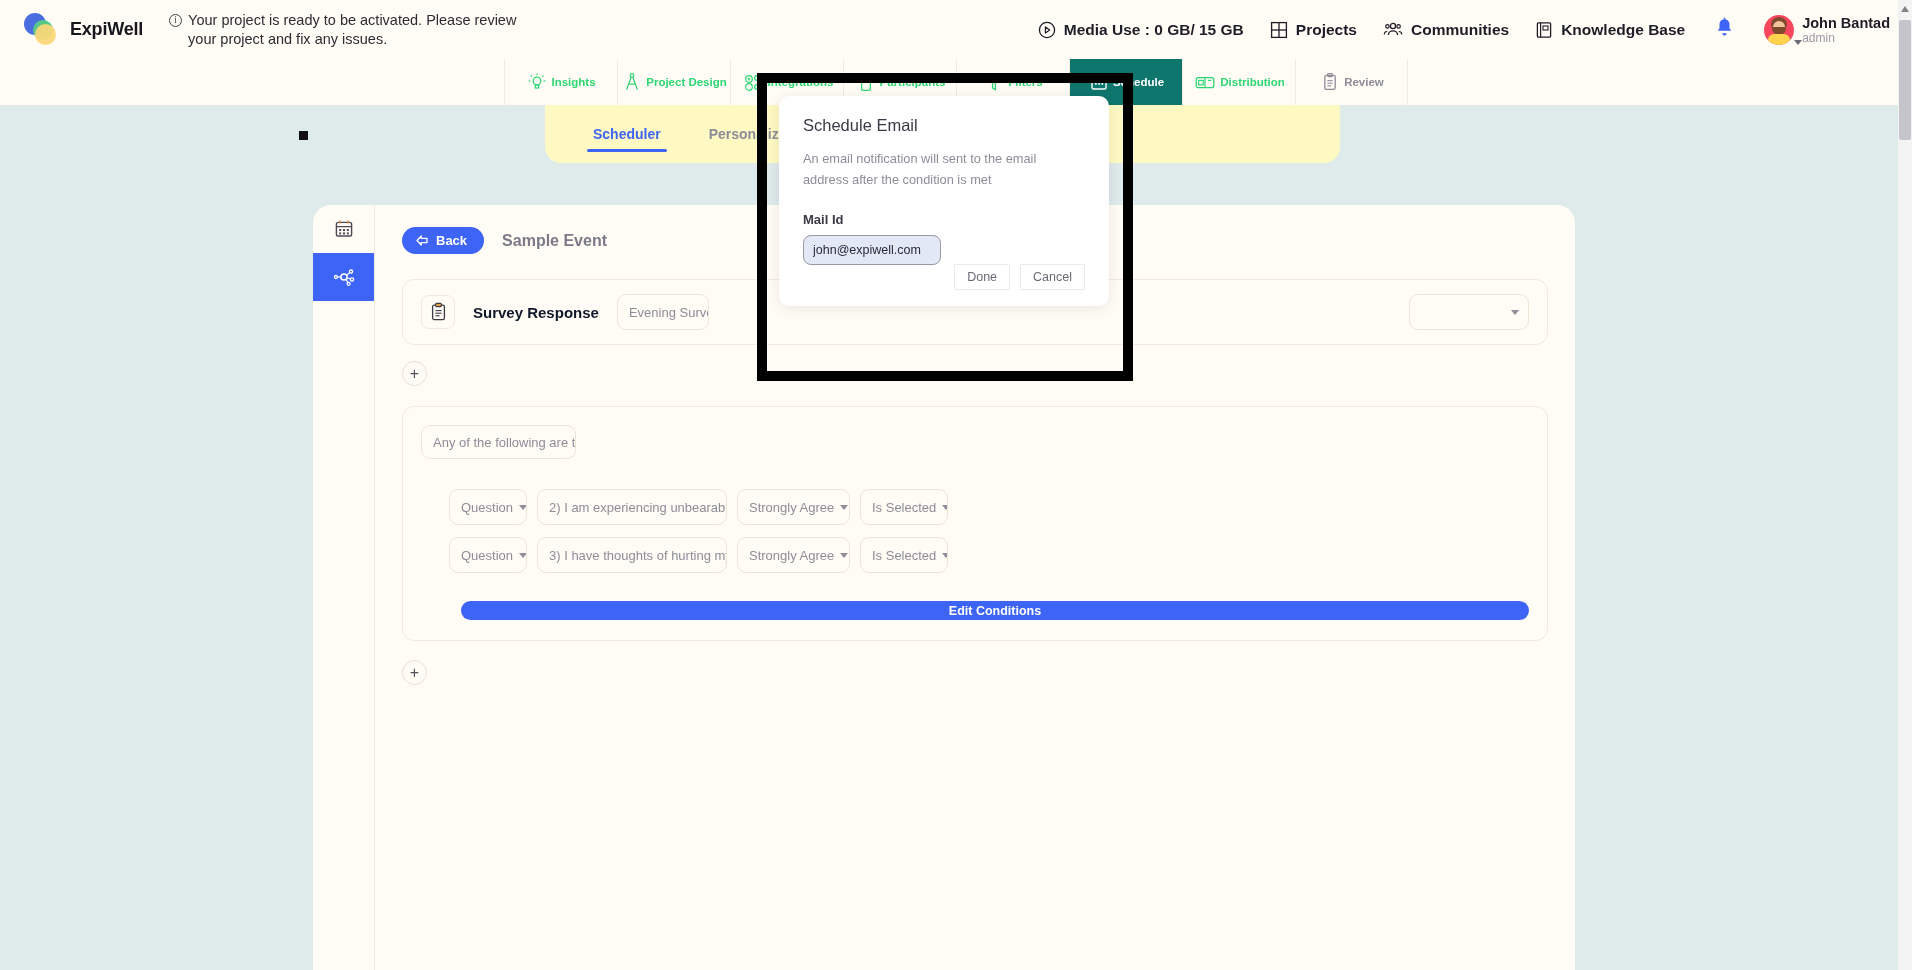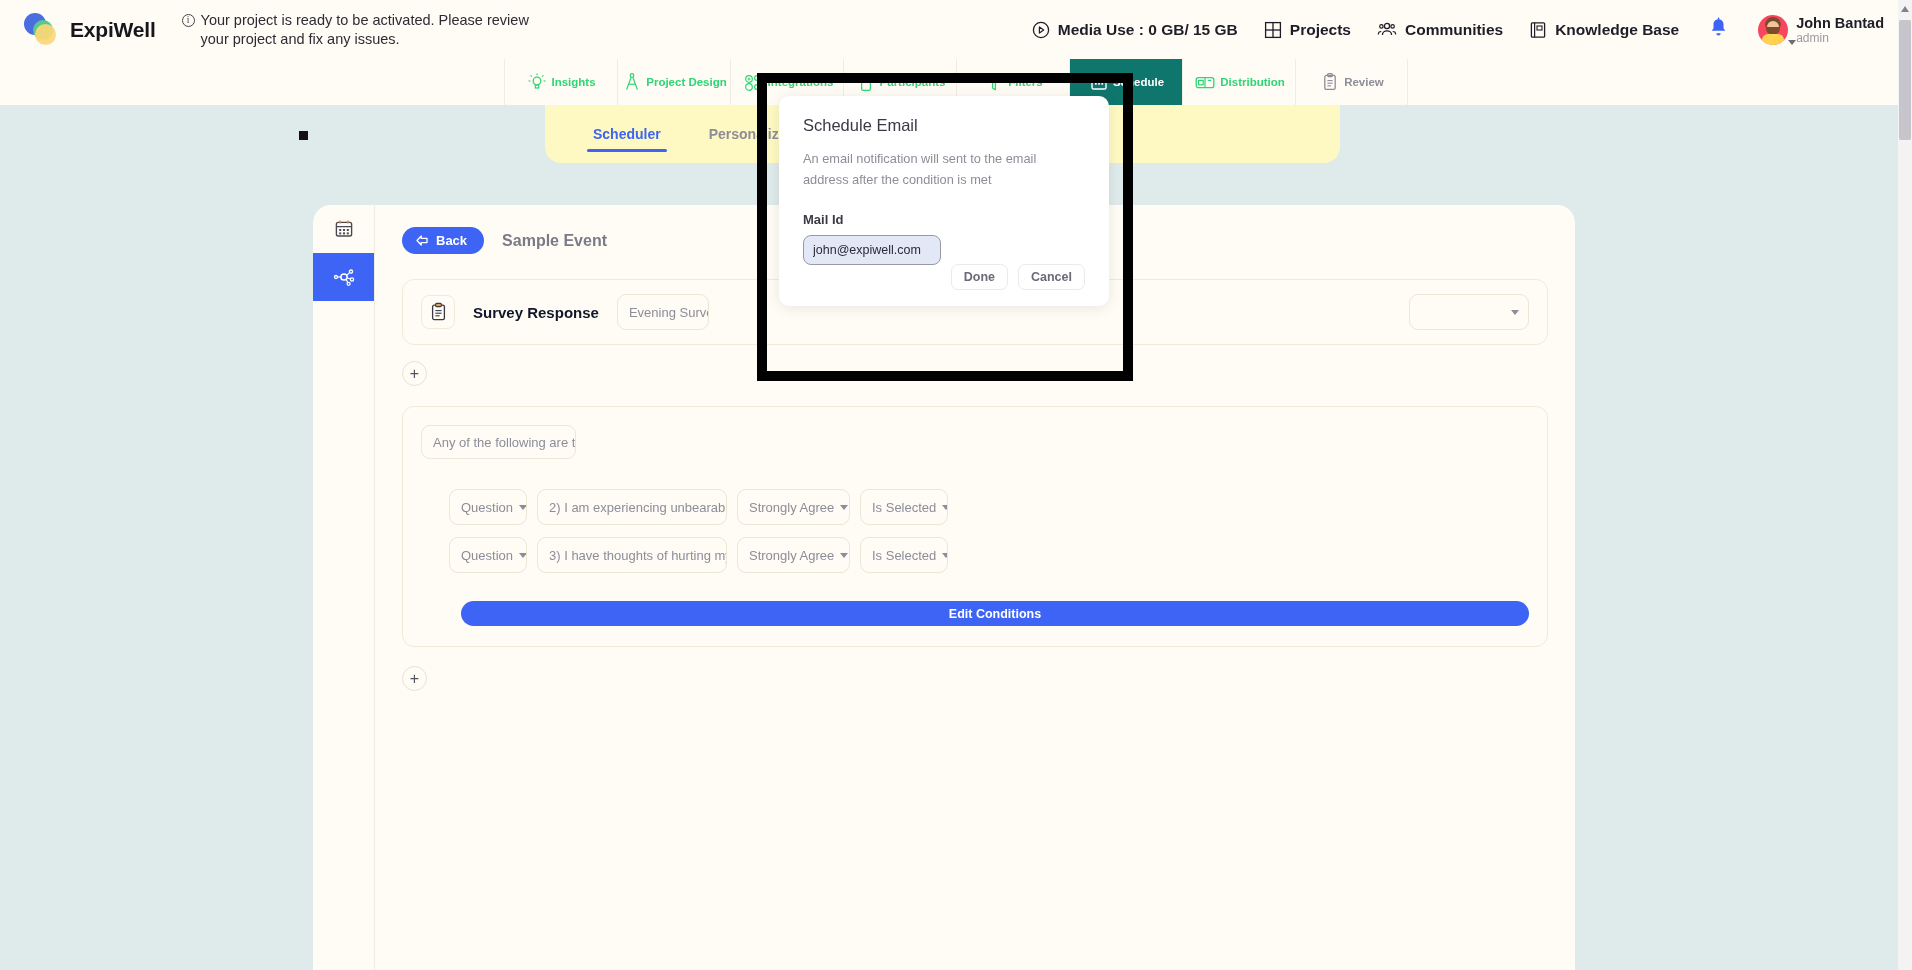--- a/index.html
+++ b/index.html
@@ -16,34 +16,34 @@
     position: absolute; left: 0; top: 0; width: 1912px; height: 59px;
     background: #fffcf5;
     display: flex; align-items: center;
   }
   .brand { display: flex; align-items: center; margin-left: 24px; gap: 10px; }
   .brand-logo { position: relative; width: 36px; height: 34px; }
   .brand-logo i { position: absolute; border-radius: 50%; display:block; }
   .bl-blue  { width: 22px; height: 22px; left: 0;  top: 0;  background: #4a6ee0; }
   .bl-green { width: 20px; height: 20px; left: 9px; top: 7px; background: #57c98a; }
   .bl-yellow{ width: 21px; height: 21px; left: 11px; top: 11px; background: #fbd777; opacity:.92; }
-  .brand-name { font-size: 21px; font-weight: 700; color: #16161d; letter-spacing:-.2px; }
+  .brand-name { font-size: 18px; font-weight: 700; color: #16161d; letter-spacing:-.2px; }
 
   .notice {
     margin-left: 26px; max-width: 360px;
     font-size: 14.5px; line-height: 19px; color: #2c2c34;
     display: flex; gap: 6px; align-items: flex-start; padding-top: 1px;
   }
   .notice .i-circle {
     flex: 0 0 auto; width: 13px; height: 13px; border: 1.3px solid #44444c;
     border-radius: 50%; font-size: 9.5px; line-height: 11px; text-align: center;
     color: #44444c; font-family: "Liberation Serif", serif; margin-top: 3px;
   }
 
-  .hdr-right { margin-left: auto; display: flex; align-items: center; gap: 26px; padding-right: 28px; }
+  .hdr-right { margin-left: auto; display: flex; align-items: center; gap: 26px; padding-right: 22px; }
   .hdr-item { display: flex; align-items: center; gap: 8px; font-size: 15.5px; font-weight: 700; color: #1d1d27; cursor: pointer; }
   .hdr-item svg { display:block; }
   .bell { margin: 0 4px; }
   .avatar-wrap { display: flex; align-items: flex-end; }
   .avatar {
     width: 30px; height: 30px; border-radius: 50%;
     background: #f8465f; position: relative; overflow: hidden; flex: 0 0 auto;
   }
   .avatar .hair { position:absolute; left:7px; top:2px; width:16px; height:10px; background:#7d4a2d; border-radius:8px 8px 2px 2px; }
   .avatar .face { position:absolute; left:9px; top:6px; width:12px; height:13px; background:#f2c49b; border-radius:6px; }
@@ -133,21 +133,21 @@
   }
   .anyof { width: 155px; height: 34px; }
   .condrows { margin-top: 30px; padding-left: 28px; display:flex; flex-direction:column; gap: 12px; }
   .condrow { display:flex; gap: 10px; }
   .cp-question { width: 78px; }
   .cp-text { width: 190px; }
   .cp-answer { width: 113px; }
   .cp-op { width: 88px; }
   .editcond {
     margin-top: 16px; margin-left: 12px; background: #3d64f4; color:#fff; border:none;
-    border-radius: 20px; height: 25px; padding: 0 16px; font-size: 12.5px; font-weight: 700;
+    border-radius: 20px; height: 19px; padding: 0 16px; font-size: 12.5px; font-weight: 700;
     cursor: pointer; font-family: "Liberation Sans", sans-serif;
   }
 
   
   .frame {
     position: absolute; left: 757px; top: 73px; width: 376px; height: 308px;
     border: 10px solid #000000; z-index: 40;
   }
   .modal {
     position: absolute; left: 779px; top: 96px; width: 330px; height: 210px;
@@ -158,24 +158,23 @@
   .m-title { font-size: 16.5px; color: #3a3a46; margin-bottom: 13px; }
   .m-desc { font-size: 12.8px; line-height: 21px; color: #8d8d99; }
   .m-label { font-size: 13px; font-weight: 700; color: #3a3a46; margin-top: 22px; margin-bottom: 8px; }
   .m-input {
     width: 138px; height: 30px; border: 1px solid #9a9aa6; border-radius: 8px;
     background: #e2e8f5; color: #2b2b36; font-size: 12.5px; padding: 0 9px;
     font-family: "Liberation Sans", sans-serif; outline: none;
   }
   .m-actions { position: absolute; right: 24px; bottom: 16px; display: flex; gap: 10px; }
   .m-btn {
-    border: 1px solid #ebebef; background: #fff; border-radius: 7px;
+    border: 1px solid #ebebef; background: #fff; border-radius: 1px;
     height: 26px; padding: 0 12px; font-size: 12.5px; color: #6a6a78; cursor: pointer;
     font-family: "Liberation Sans", sans-serif;
-    font-weight: bold;
   }
 
   
   .cursor-dot { position: absolute; left: 299px; top: 131px; width: 9px; height: 9px; background: #111; z-index: 30; }
 
   
   .pagescroll { position: absolute; right: 0; top: 0; width: 14px; height: 970px; background: #f3f3f3; z-index: 60; }
   .pagescroll .up { position:absolute; left:3px; top:6px; width:0;height:0;
     border-left:4px solid transparent;border-right:4px solid transparent;border-bottom:6px solid #838389; }
   .pagescroll .thumb { position: absolute; left: 1px; top: 20px; width: 12px; height: 120px; background: #c5c5cb; border-radius: 2px; }

